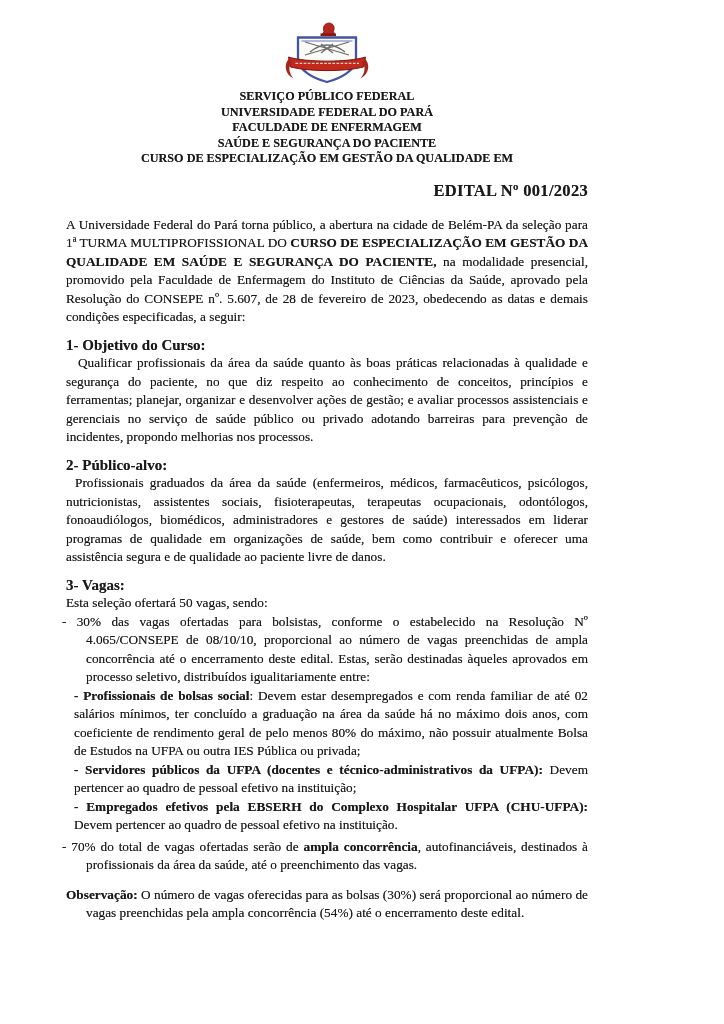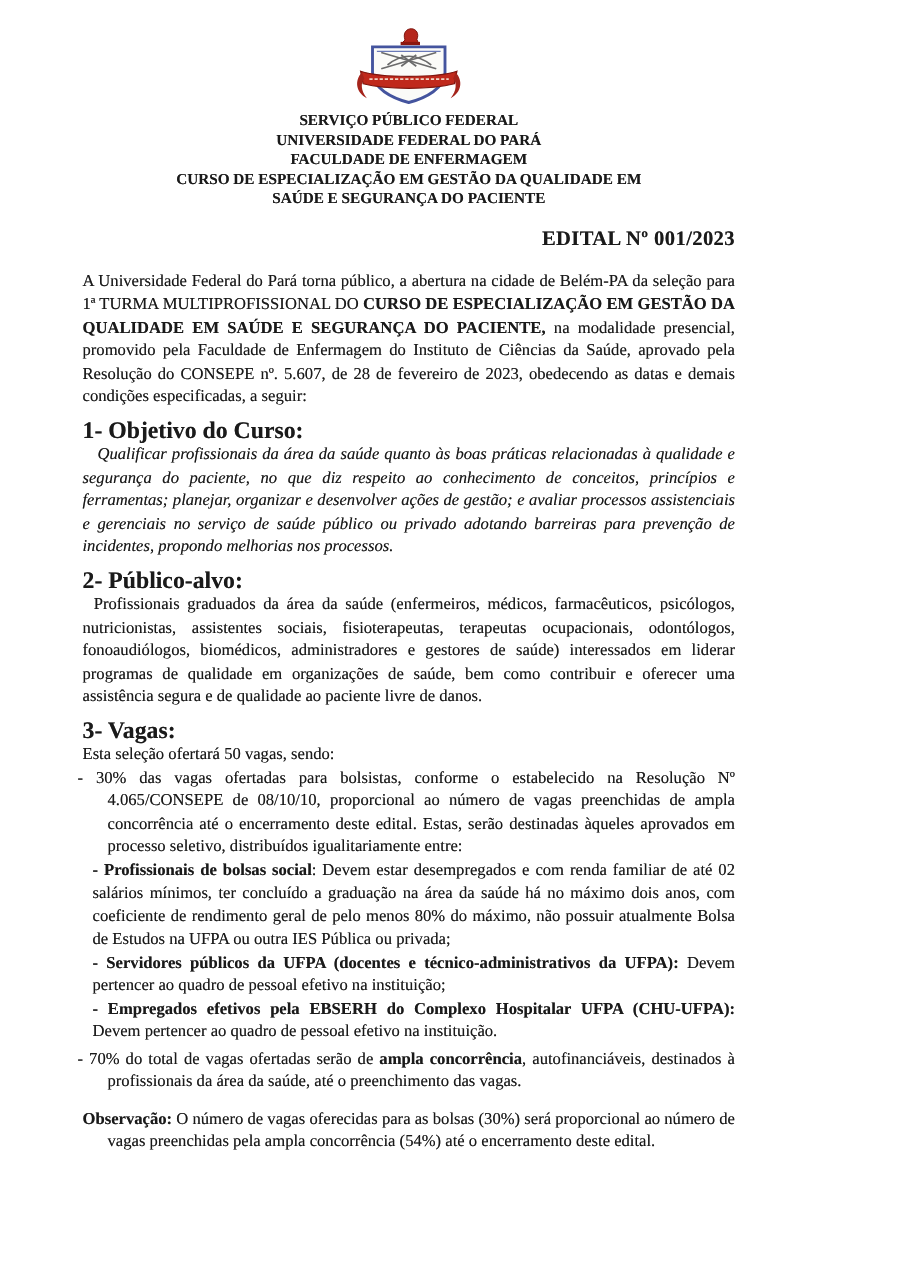--- a/index.html
+++ b/index.html
@@ -32,26 +32,26 @@
     font-size: 16.5px;
     line-height: 21px;
     margin-top: 13px;
     letter-spacing: 0.3px;
   }
   p { margin: 0; }
   .intro { margin-top: 15px; }
   section { margin-top: 9px; display: block; }
   h2 {
     margin: 0;
-    font-size: 19px;
+    font-size: 15px;
     line-height: 18.5px;
     font-weight: bold;
     text-align: left;
   }
-  .indent1 { text-indent: 12px; font-style: italic; }
+  .indent1 { text-indent: 12px; }
   .indent2 { text-indent: 9px; }
   .hang { padding-left: 20px; text-indent: -24px; }
   .subitems { margin-left: 8px; }
   .ampla { margin-top: 3px; }
   .obs { padding-left: 20px; text-indent: -20px; margin-top: 11px; }
 </style>
 </head>
 <body>
 
 <div class="page">
@@ -78,22 +78,22 @@
 
       <path d="M8.5 36 C2.5 42 3.5 52 12.5 56.5 C7.5 50.5 7.5 44 10.5 41 Z" fill="#a5241b"></path>
       <path d="M83.5 36 C89.5 42 88.5 52 79.5 56.5 C84.5 50.5 84.5 44 81.5 41 Z" fill="#a5241b"></path>
     </svg>
   </div>
 
   <div class="org">
     <div class="org-line">SERVIÇO PÚBLICO FEDERAL</div>
     <div class="org-line">UNIVERSIDADE FEDERAL DO PARÁ</div>
     <div class="org-line">FACULDADE DE ENFERMAGEM</div>
+    <div class="org-line">SAÚDE E SEGURANÇA DO PACIENTE</div>
     <div class="org-line">CURSO DE ESPECIALIZAÇÃO EM GESTÃO DA QUALIDADE EM</div>
-    <div class="org-line">SAÚDE E SEGURANÇA DO PACIENTE</div>
   </div>
 
   <div class="title">EDITAL Nº 001/2023</div>
 
   <p class="intro"><span>A Universidade Federal do Pará torna público, a abertura na cidade de Belém-PA da seleção para 1ª TURMA MULTIPROFISSIONAL DO </span><b>CURSO DE ESPECIALIZAÇÃO EM GESTÃO DA QUALIDADE EM SAÚDE E SEGURANÇA DO PACIENTE,</b><span> na modalidade presencial, promovido pela Faculdade de Enfermagem do Instituto de Ciências da Saúde, aprovado pela Resolução do CONSEPE nº. 5.607, de 28 de fevereiro de 2023, obedecendo as datas e demais condições especificadas, a seguir:</span></p>
 
   <section>
     <h2>1- Objetivo do Curso:</h2>
     <p class="indent1">Qualificar profissionais da área da saúde quanto às boas práticas relacionadas à qualidade e segurança do paciente, no que diz respeito ao conhecimento de conceitos, princípios e ferramentas; planejar, organizar e desenvolver ações de gestão; e avaliar processos assistenciais e gerenciais no serviço de saúde público ou privado adotando barreiras para prevenção de incidentes, propondo melhorias nos processos.</p>
   </section>

